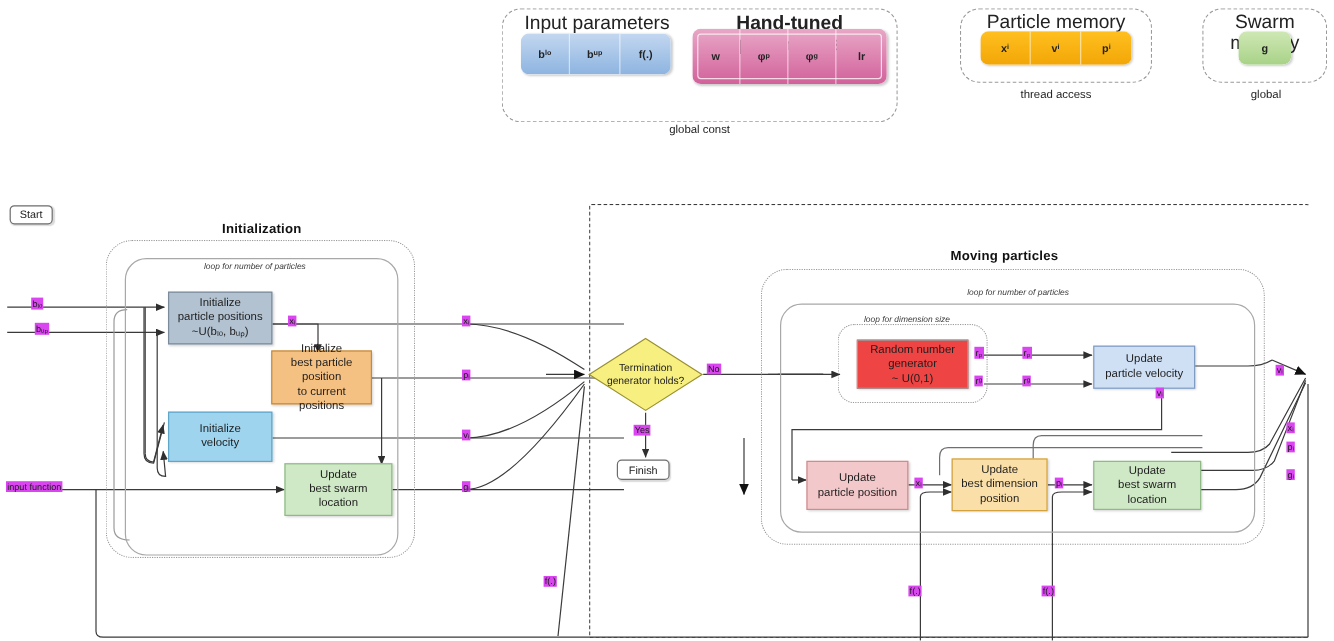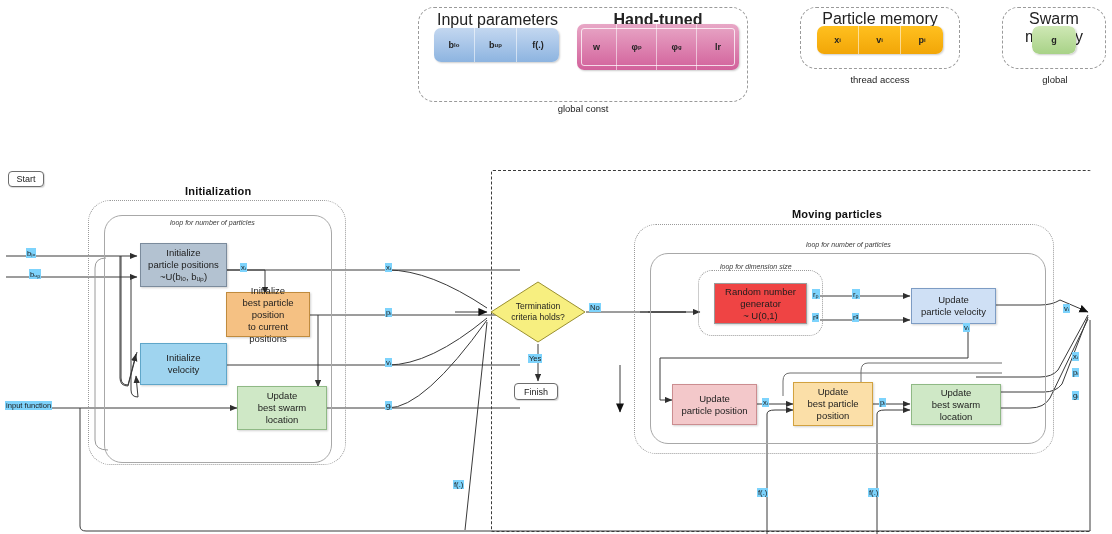--- a/index.html
+++ b/index.html
@@ -42,21 +42,21 @@
   .chipRow{position:absolute;display:flex;border-radius:7px;overflow:hidden;box-shadow:1px 1px 2px rgba(0,0,0,.2);}
   .chip{display:flex;align-items:center;justify-content:center;font-size:9px;font-weight:bold;color:#232323;
         border-right:1px solid rgba(255,255,255,.55);box-sizing:border-box;}
   .chip:last-child{border-right:none;}
   .chip-blue{background:linear-gradient(#c3d7f0,#8db4e0);}
   .chip-pink{background:linear-gradient(#e8a7c6,#d2619b);}
   .chip-orange{background:linear-gradient(#ffc01f,#f2a607);}
   .chip-green{background:linear-gradient(#cfe8b5,#a8d287);border-radius:7px;}
   .innerHL{outline:1.4px solid rgba(255,255,255,.75);outline-offset:-5px;}
 
-  .wlabel{position:absolute;font-size:7.6px;color:#1b1b1b;background:#7dd3fc;padding:0 1px;white-space:nowrap;}
+  .wlabel{position:absolute;font-size:7.6px;color:#1b1b1b;background:#d946ef;padding:0 1px;white-space:nowrap;}
   .sub{font-size:6px;vertical-align:-1px;}
 </style>
 </head>
 <body>
 
 <div id="canvas">
 
   <svg id="wires" viewBox="0 0 1112 534">
     <defs>
       <marker id="ah" markerWidth="9" markerHeight="9" refX="7.2" refY="3.2" orient="auto">
@@ -205,21 +205,21 @@
     </span>
   </div>
 
   <div class="diamond" style="left:490px;top:281px;">
     <svg viewBox="0 0 96 62" width="96" height="62">
       <polygon points="48,1 95,31 48,61 1,31" fill="#f7ef80" stroke="#9a9030" stroke-width="1"></polygon>
     </svg>
     <div class="dtext">
       <div>
         <span>Termination</span><br>
-        <span>criteria holds?</span>
+        <span>generator holds?</span>
       </div>
     </div>
   </div>
 
   <div class="terminal" style="left:8px;top:171px;width:36px;height:16px;">
     <span>Start</span>
   </div>
   <div class="terminal" style="left:514px;top:383px;width:44px;height:17px;">
     <span>Finish</span>
   </div>
@@ -249,21 +249,21 @@
   <div class="node n-red" style="left:672px;top:384px;width:85px;height:41px;">
     <span>
       <span>Update</span>
       <span>particle position</span>
     </span>
   </div>
 
   <div class="node n-amber" style="left:793px;top:382px;width:80px;height:44px;">
     <span>
       <span>Update</span>
-      <span>best particle</span>
+      <span>best dimension</span>
       <span>position</span>
     </span>
   </div>
 
   <div class="node n-green" style="left:911px;top:384px;width:90px;height:41px;">
     <span>
       <span>Update</span>
       <span>best swarm location</span>
     </span>
   </div>

